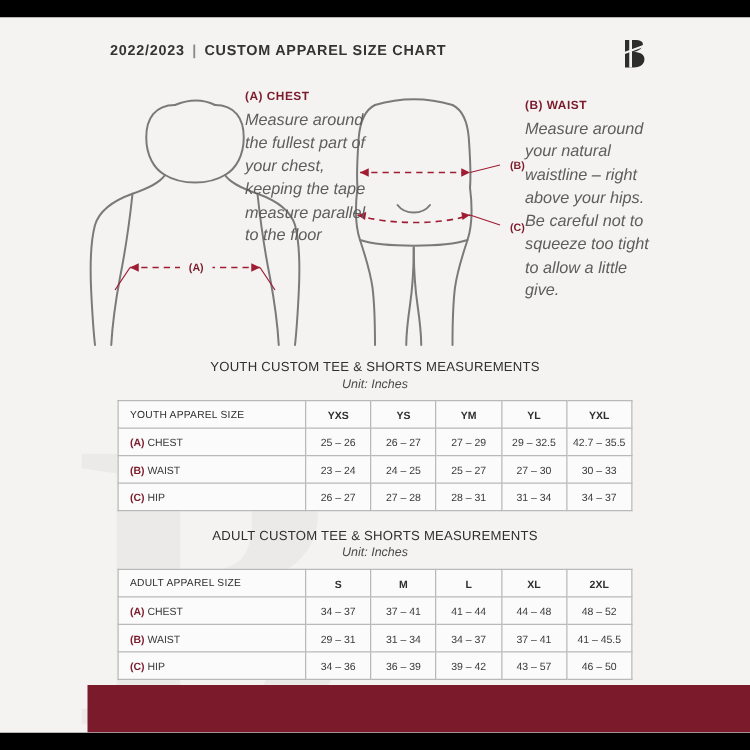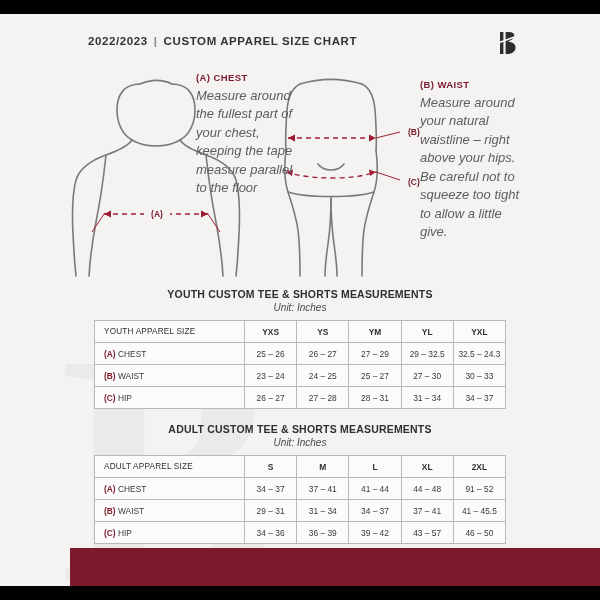--- a/index.html
+++ b/index.html
@@ -144,21 +144,21 @@
     position: absolute;
     left: 94px;
     width: 412px;
     z-index: 2;
   }
   .tbl-youth { top: 274px; }
   .tbl-adult { top: 409px; }
   .tbl-title {
     text-align: center;
     font-size: 10.5px;
-    font-weight: bold;
+    font-weight: normal;
     color: #2f2f2f;
     letter-spacing: 0.2px;
   }
   .tbl-sub {
     text-align: center;
     font-size: 10px;
     font-style: italic;
     color: #4a4a4a;
     margin-top: 2px;
     margin-bottom: 7px;
@@ -303,21 +303,21 @@
             <th>YXL</th>
           </tr>
         </thead>
         <tbody>
           <tr>
             <td class="rowlabel"><b>(A)</b><span> CHEST</span></td>
             <td>25 – 26</td>
             <td>26 – 27</td>
             <td>27 – 29</td>
             <td>29 – 32.5</td>
-            <td>32.5 – 24.3</td>
+            <td>42.7 – 35.5</td>
           </tr>
           <tr>
             <td class="rowlabel"><b>(B)</b><span> WAIST</span></td>
             <td>23 – 24</td>
             <td>24 – 25</td>
             <td>25 – 27</td>
             <td>27 – 30</td>
             <td>30 – 33</td>
           </tr>
           <tr>
@@ -346,21 +346,21 @@
             <th>2XL</th>
           </tr>
         </thead>
         <tbody>
           <tr>
             <td class="rowlabel"><b>(A)</b><span> CHEST</span></td>
             <td>34 – 37</td>
             <td>37 – 41</td>
             <td>41 – 44</td>
             <td>44 – 48</td>
-            <td>91 – 52</td>
+            <td>48 – 52</td>
           </tr>
           <tr>
             <td class="rowlabel"><b>(B)</b><span> WAIST</span></td>
             <td>29 – 31</td>
             <td>31 – 34</td>
             <td>34 – 37</td>
             <td>37 – 41</td>
             <td>41 – 45.5</td>
           </tr>
           <tr>

